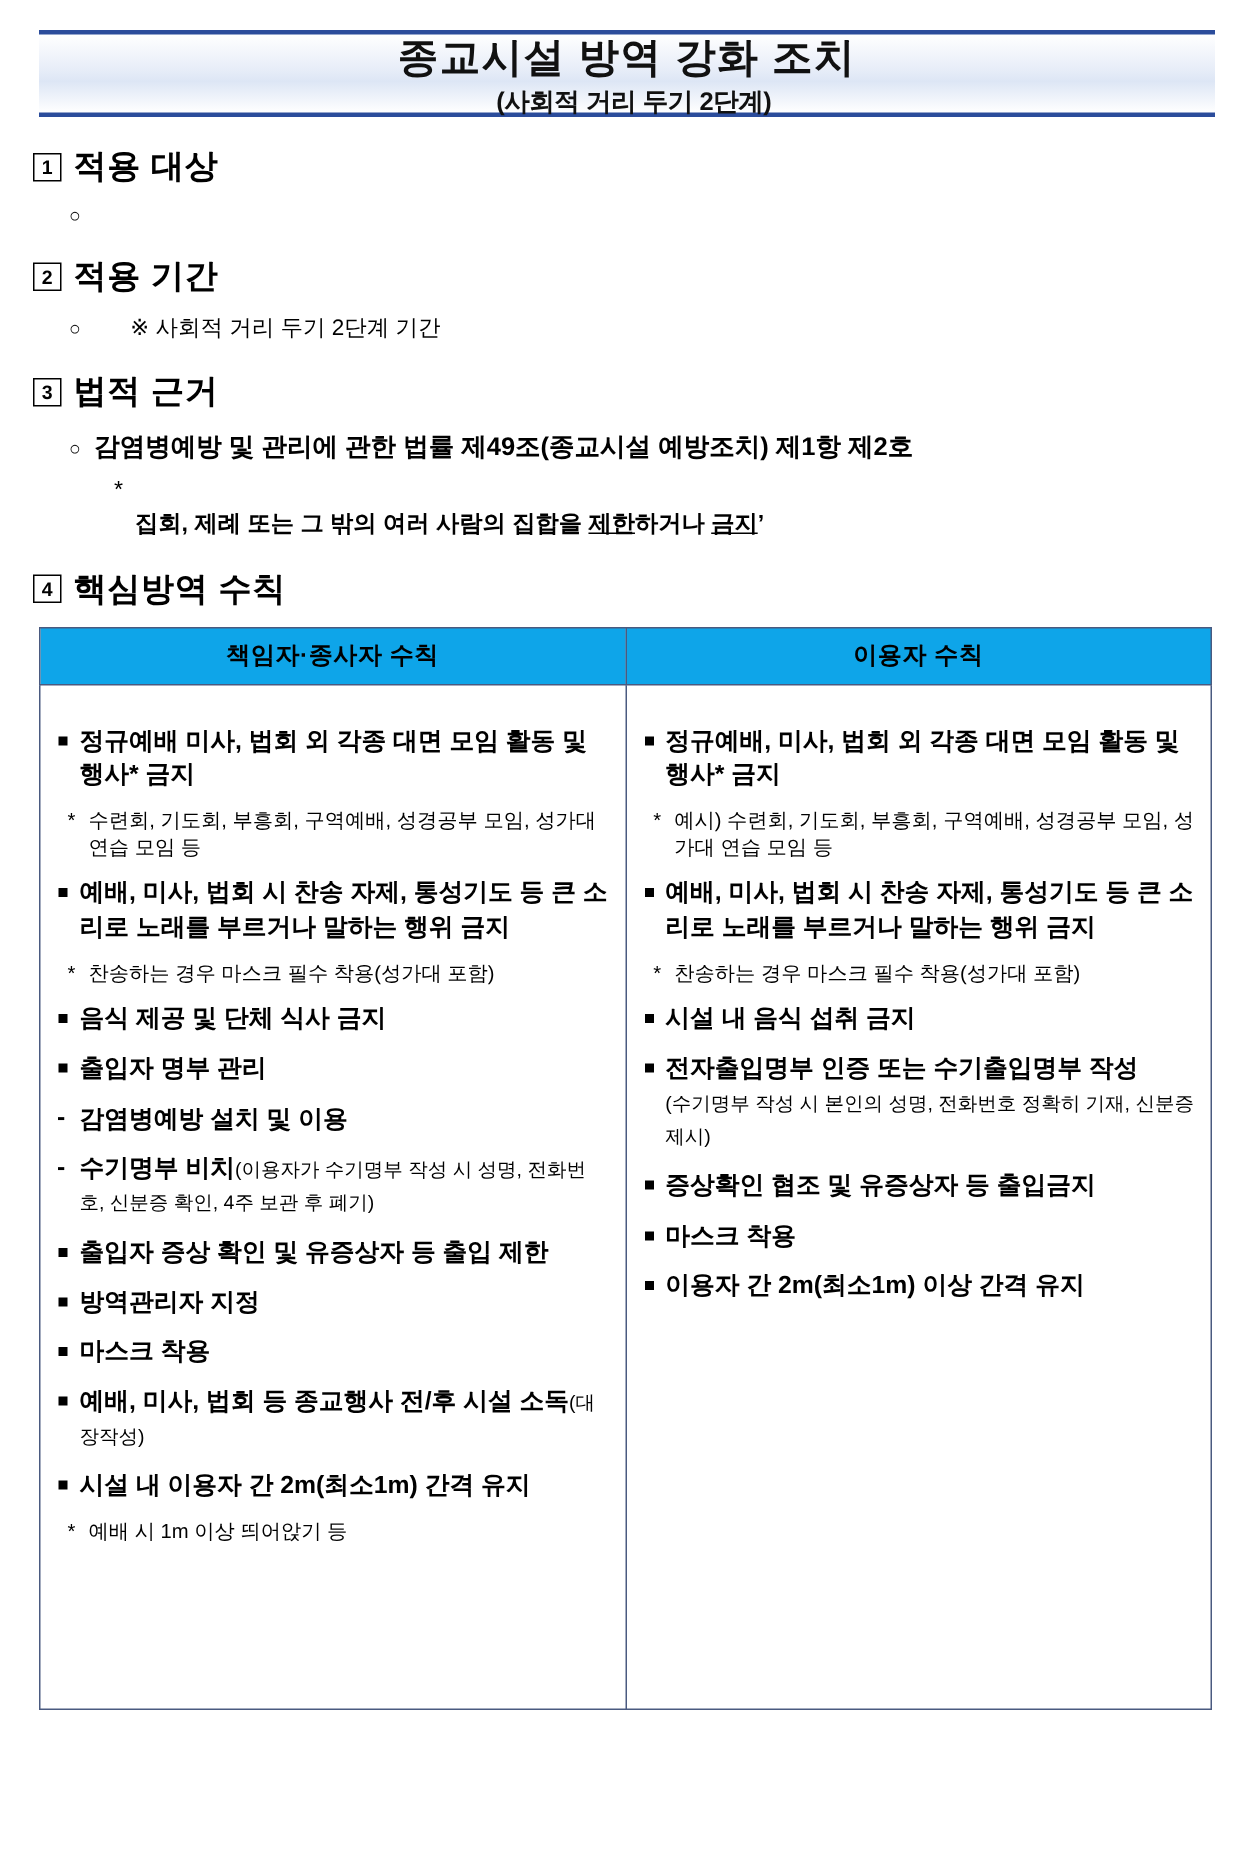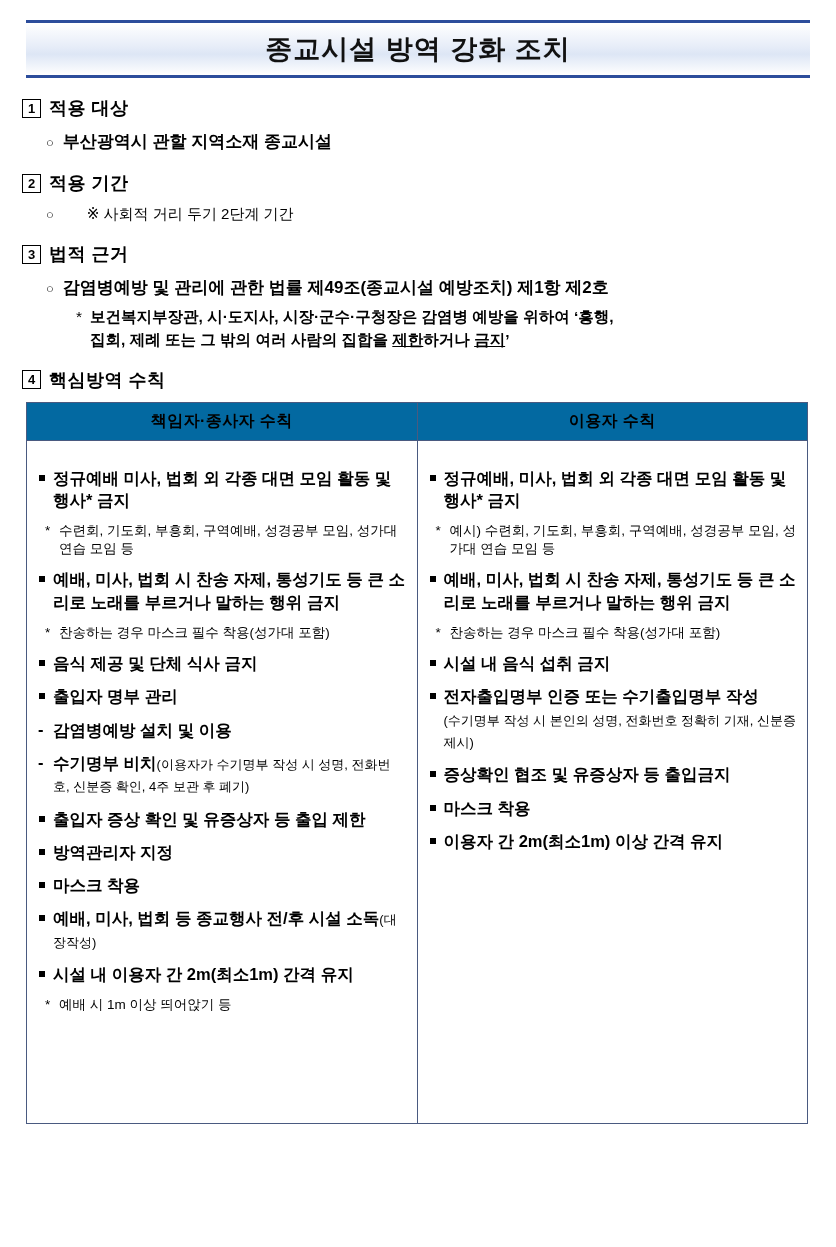--- a/index.html
+++ b/index.html
@@ -61,21 +61,21 @@
     width: 19px;
     height: 19px;
     line-height: 18px;
     text-align: center;
     border: 1.5px solid #000;
     font-size: 13px;
     font-weight: bold;
     box-sizing: border-box;
   }
   .sec-title {
-    font-size: 18px;
+    font-size: 22px;
     font-weight: bold;
     letter-spacing: 0.5px;
   }
   .bullet-line {
     margin: 10px 0 0 24px;
     font-size: 17px;
     display: flex;
     align-items: baseline;
     font-weight: bold;
   }
@@ -105,21 +105,21 @@
 
   
   .rules-section { margin-top: 16px; }
   table.rules {
     margin: 10px 4px 0 4px;
     width: 782px;
     border-collapse: collapse;
     table-layout: fixed;
   }
   table.rules th {
-    background: #0369a1;
+    background: #0ea5e9;
     border: 1px solid #4a5a80;
     font-size: 16px;
     font-weight: bold;
     padding: 8px 18px;
     letter-spacing: 0.4px;
   }
   table.rules td {
     border: 1px solid #4a5a80;
     vertical-align: top;
     padding: 26px 10px 16px 10px;
@@ -173,30 +173,30 @@
   }
   .tight { margin-bottom: 8px; }
 </style>
 </head>
 <body>
 
 <div class="page">
 
   <div class="title-banner">
     <span class="title-main">종교시설 방역 강화 조치</span>
+    <span class="title-sub">(사회적 거리 두기 2단계)</span>
   </div>
 
   <div class="section">
     <div class="sec-head">
       <span class="sec-num">1</span>
       <span class="sec-title">적용 대상</span>
     </div>
     <div class="bullet-line">
       <span class="circ">○</span>
-      <span>부산광역시 관할 지역소재 종교시설</span>
     </div>
   </div>
 
   <div class="section">
     <div class="sec-head">
       <span class="sec-num">2</span>
       <span class="sec-title">적용 기간</span>
     </div>
     <div class="bullet-line">
       <span class="circ">○</span>
@@ -209,21 +209,21 @@
       <span class="sec-num">3</span>
       <span class="sec-title">법적 근거</span>
     </div>
     <div class="bullet-line">
       <span class="circ">○</span>
       <span>감염병예방 및 관리에 관한 법률 제49조(종교시설 예방조치) 제1항 제2호</span>
     </div>
     <div class="sub-star">
       <span class="star">*</span>
       <span>
-        <span>보건복지부장관, 시·도지사, 시장·군수·구청장은 감염병 예방을 위하여 ‘흥행,</span><br>
+        <br>
         <span>집회, 제례 또는 그 밖의 여러 사람의 집합을 </span><span class="u">제한</span><span>하거나 </span><span class="u">금지</span><span>’</span>
       </span>
     </div>
   </div>
 
   <div class="section rules-section">
     <div class="sec-head">
       <span class="sec-num">4</span>
       <span class="sec-title">핵심방역 수칙</span>
     </div>

